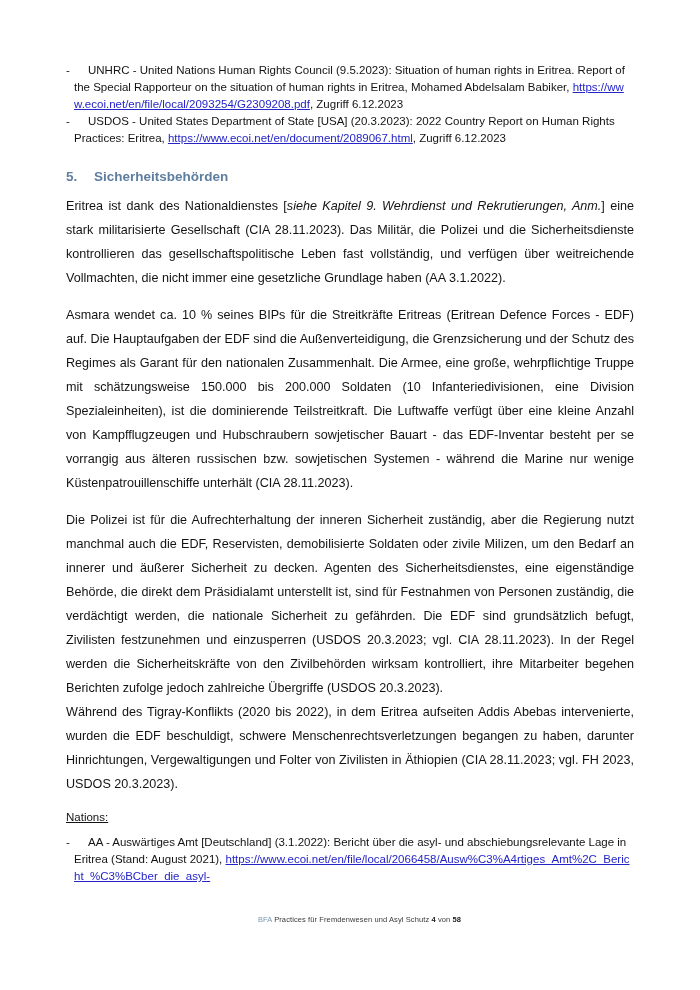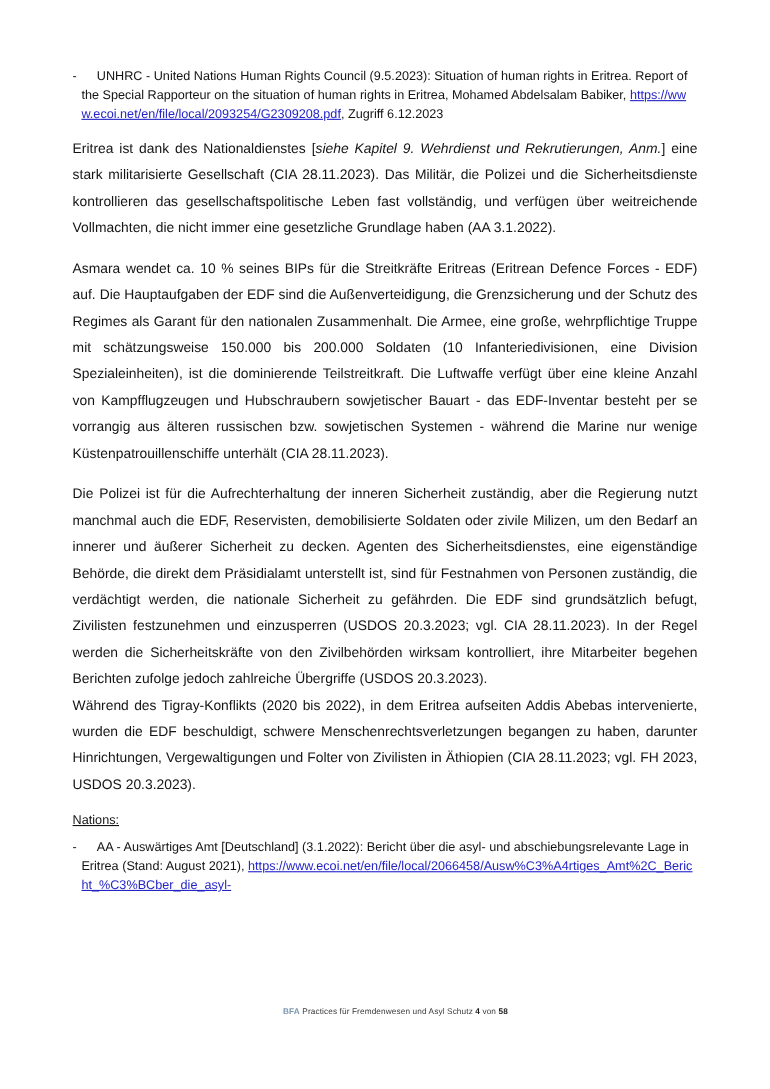--- a/index.html
+++ b/index.html
@@ -56,32 +56,36 @@
   .footer {
     position: absolute;
     left: 0;
     bottom: 66px;
     width: 100%;
     text-align: center;
     font-size: 7.5px;
     color: #3a3a3a;
     letter-spacing: 0.1px;
   }
-  .footer .logo { color: #7b97b0; font-weight: bold; padding-left: 19px; }
+  .footer .logo { color: #7b97b0; font-weight: normal; padding-left: 19px; }
   .footer .bold { font-weight: bold; color: #1a1a1a; }
 </style>
 </head>
 <body>
 
 <div class="page">
 
   <div class="ref-list">
     <p class="ref-item"><span class="ref-marker">-</span><span>UNHRC - United Nations Human Rights Council (9.5.2023): Situation of human rights in Eritrea. Report of the Special Rapporteur on the situation of human rights in Eritrea, Mohamed Abdelsalam Babiker, </span><a class="doc-link">https://www.ecoi.net/en/file/local/2093254/G2309208.pdf</a><span>, Zugriff 6.12.2023</span></p>
+    <p class="ref-item"><span class="ref-marker">-</span><span>USDOS - United States Department of State [USA] (20.3.2023): 2022 Country Report on Human Rights Practices: Eritrea, </span><a class="doc-link">https://www.ecoi.net/en/document/2089067.html</a><span>, Zugriff 6.12.2023</span></p>
   </div>
 
+  <div class="section-heading">
+    <span class="section-number">5.</span><span>Sicherheitsbehörden</span>
+  </div>
 
   <div class="body-copy">
     <p class="para"><span>Eritrea ist dank des Nationaldienstes [</span><span class="italic">siehe Kapitel 9. Wehrdienst und Rekrutierungen, Anm.</span><span>] eine stark militarisierte Gesellschaft (CIA 28.11.2023). Das Militär, die Polizei und die Sicherheitsdienste kontrollieren das gesellschaftspolitische Leben fast vollständig, und verfügen über weitreichende Vollmachten, die nicht immer eine gesetzliche Grundlage haben (AA 3.1.2022).</span></p>
     <p class="para">Asmara wendet ca. 10 % seines BIPs für die Streitkräfte Eritreas (Eritrean Defence Forces - EDF) auf. Die Hauptaufgaben der EDF sind die Außenverteidigung, die Grenzsicherung und der Schutz des Regimes als Garant für den nationalen Zusammenhalt. Die Armee, eine große, wehrpflichtige Truppe mit schätzungsweise 150.000 bis 200.000 Soldaten (10 Infanteriedivisionen, eine Division Spezialeinheiten), ist die dominierende Teilstreitkraft. Die Luftwaffe verfügt über eine kleine Anzahl von Kampfflugzeugen und Hubschraubern sowjetischer Bauart - das EDF-Inventar besteht per se vorrangig aus älteren russischen bzw. sowjetischen Systemen - während die Marine nur wenige Küstenpatrouillenschiffe unterhält (CIA 28.11.2023).</p>
     <p class="para no-gap">Die Polizei ist für die Aufrechterhaltung der inneren Sicherheit zuständig, aber die Regierung nutzt manchmal auch die EDF, Reservisten, demobilisierte Soldaten oder zivile Milizen, um den Bedarf an innerer und äußerer Sicherheit zu decken. Agenten des Sicherheitsdienstes, eine eigenständige Behörde, die direkt dem Präsidialamt unterstellt ist, sind für Festnahmen von Personen zuständig, die verdächtigt werden, die nationale Sicherheit zu gefährden. Die EDF sind grundsätzlich befugt, Zivilisten festzunehmen und einzusperren (USDOS 20.3.2023; vgl. CIA 28.11.2023). In der Regel werden die Sicherheitskräfte von den Zivilbehörden wirksam kontrolliert, ihre Mitarbeiter begehen Berichten zufolge jedoch zahlreiche Übergriffe (USDOS 20.3.2023).</p>
     <p class="para">Während des Tigray-Konflikts (2020 bis 2022), in dem Eritrea aufseiten Addis Abebas intervenierte, wurden die EDF beschuldigt, schwere Menschenrechtsverletzungen begangen zu haben, darunter Hinrichtungen, Vergewaltigungen und Folter von Zivilisten in Äthiopien (CIA 28.11.2023; vgl. FH 2023, USDOS 20.3.2023).</p>
   </div>
 
   <div class="sources">
     <div class="sources-label">Nations:</div>

